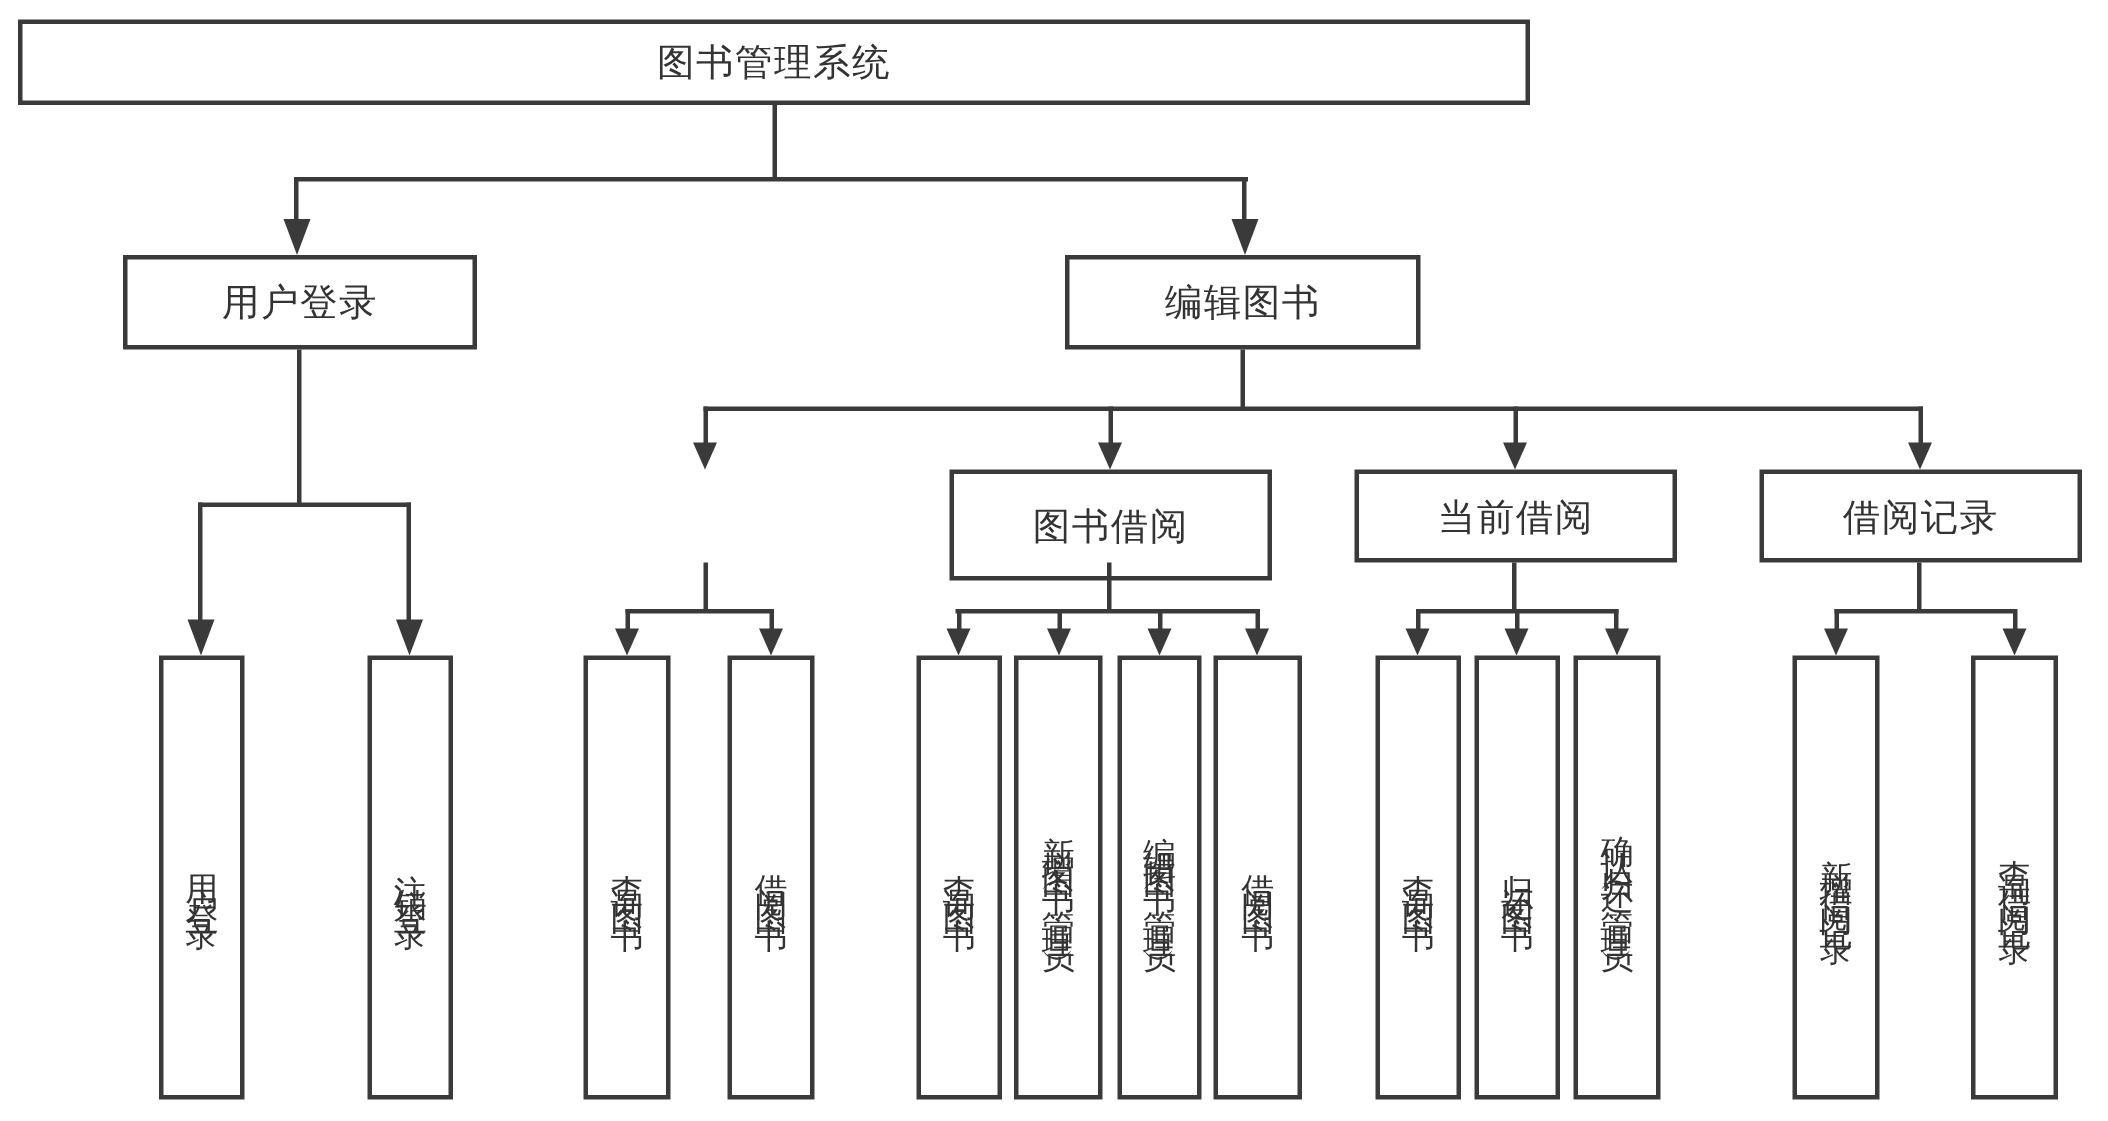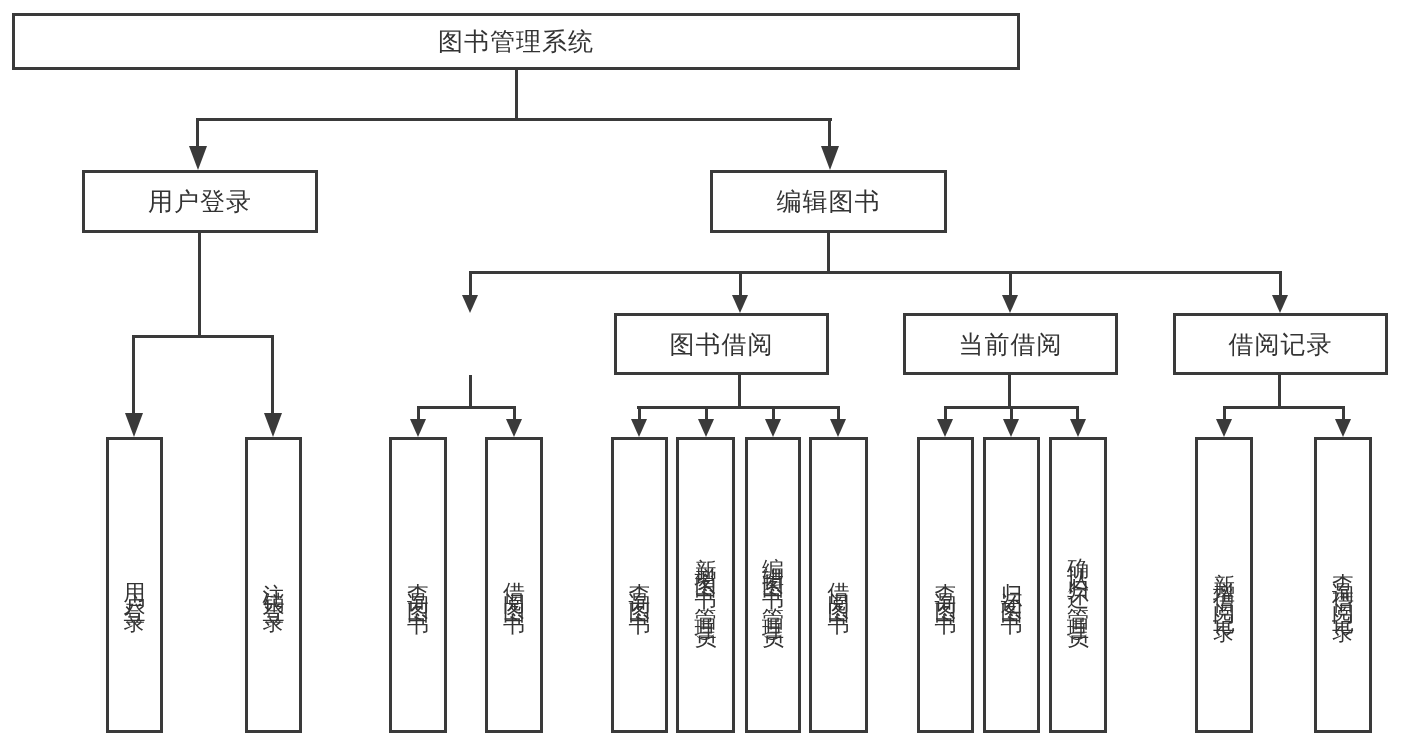--- a/index.html
+++ b/index.html
@@ -109,21 +109,21 @@
   <div class="line" style="left:469px;top:271px;width:813px;height:3px"></div>
   <div class="line" style="left:469px;top:271px;width:3px;height:26px"></div>
   <div class="ah" style="left:462px;top:295px"></div>
   <div class="line" style="left:739px;top:271px;width:3px;height:26px"></div>
   <div class="ah" style="left:732px;top:295px"></div>
   <div class="line" style="left:1009px;top:271px;width:3px;height:26px"></div>
   <div class="ah" style="left:1002px;top:295px"></div>
   <div class="line" style="left:1279px;top:271px;width:3px;height:26px"></div>
   <div class="ah" style="left:1272px;top:295px"></div>
 
-  <div class="box" style="left:614px;top:313px;width:215px;height:62px">
+  <div class="box" style="left:633px;top:313px;width:215px;height:74px">
     <span>图书借阅</span>
   </div>
   <div class="box" style="left:1173px;top:313px;width:215px;height:62px">
     <span>借阅记录</span>
   </div>
   <div class="box" style="left:903px;top:313px;width:215px;height:62px">
     <span>当前借阅</span>
   </div>
 
   <div class="line" style="left:469px;top:375px;width:3px;height:33px"></div>

